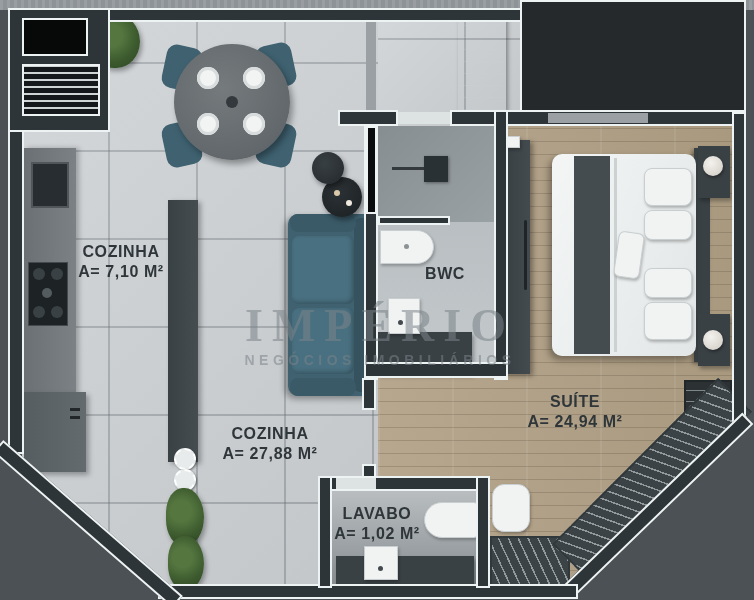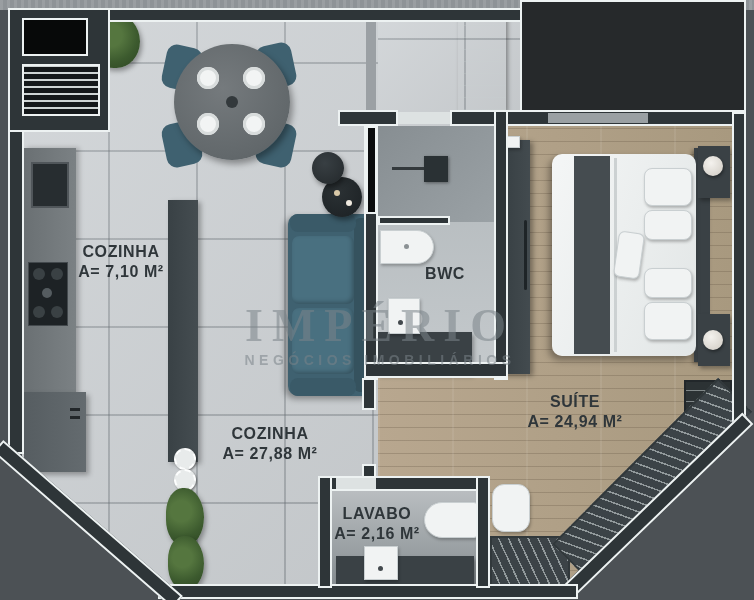--- a/index.html
+++ b/index.html
@@ -214,16 +214,16 @@
   </div>
   <div class="room-label" style="left:385px;top:264px;width:120px;">
     <div>BWC</div>
   </div>
   <div class="room-label" style="left:500px;top:392px;width:150px;">
     <div>SUÍTE</div>
     <div class="area">A= 24,94 M²</div>
   </div>
   <div class="room-label" style="left:302px;top:504px;width:150px;">
     <div>LAVABO</div>
-    <div class="area">A= 2,16 M²</div>
+    <div class="area">A= 1,02 M²</div>
   </div>
 
 </div>
 
 </body></html>

